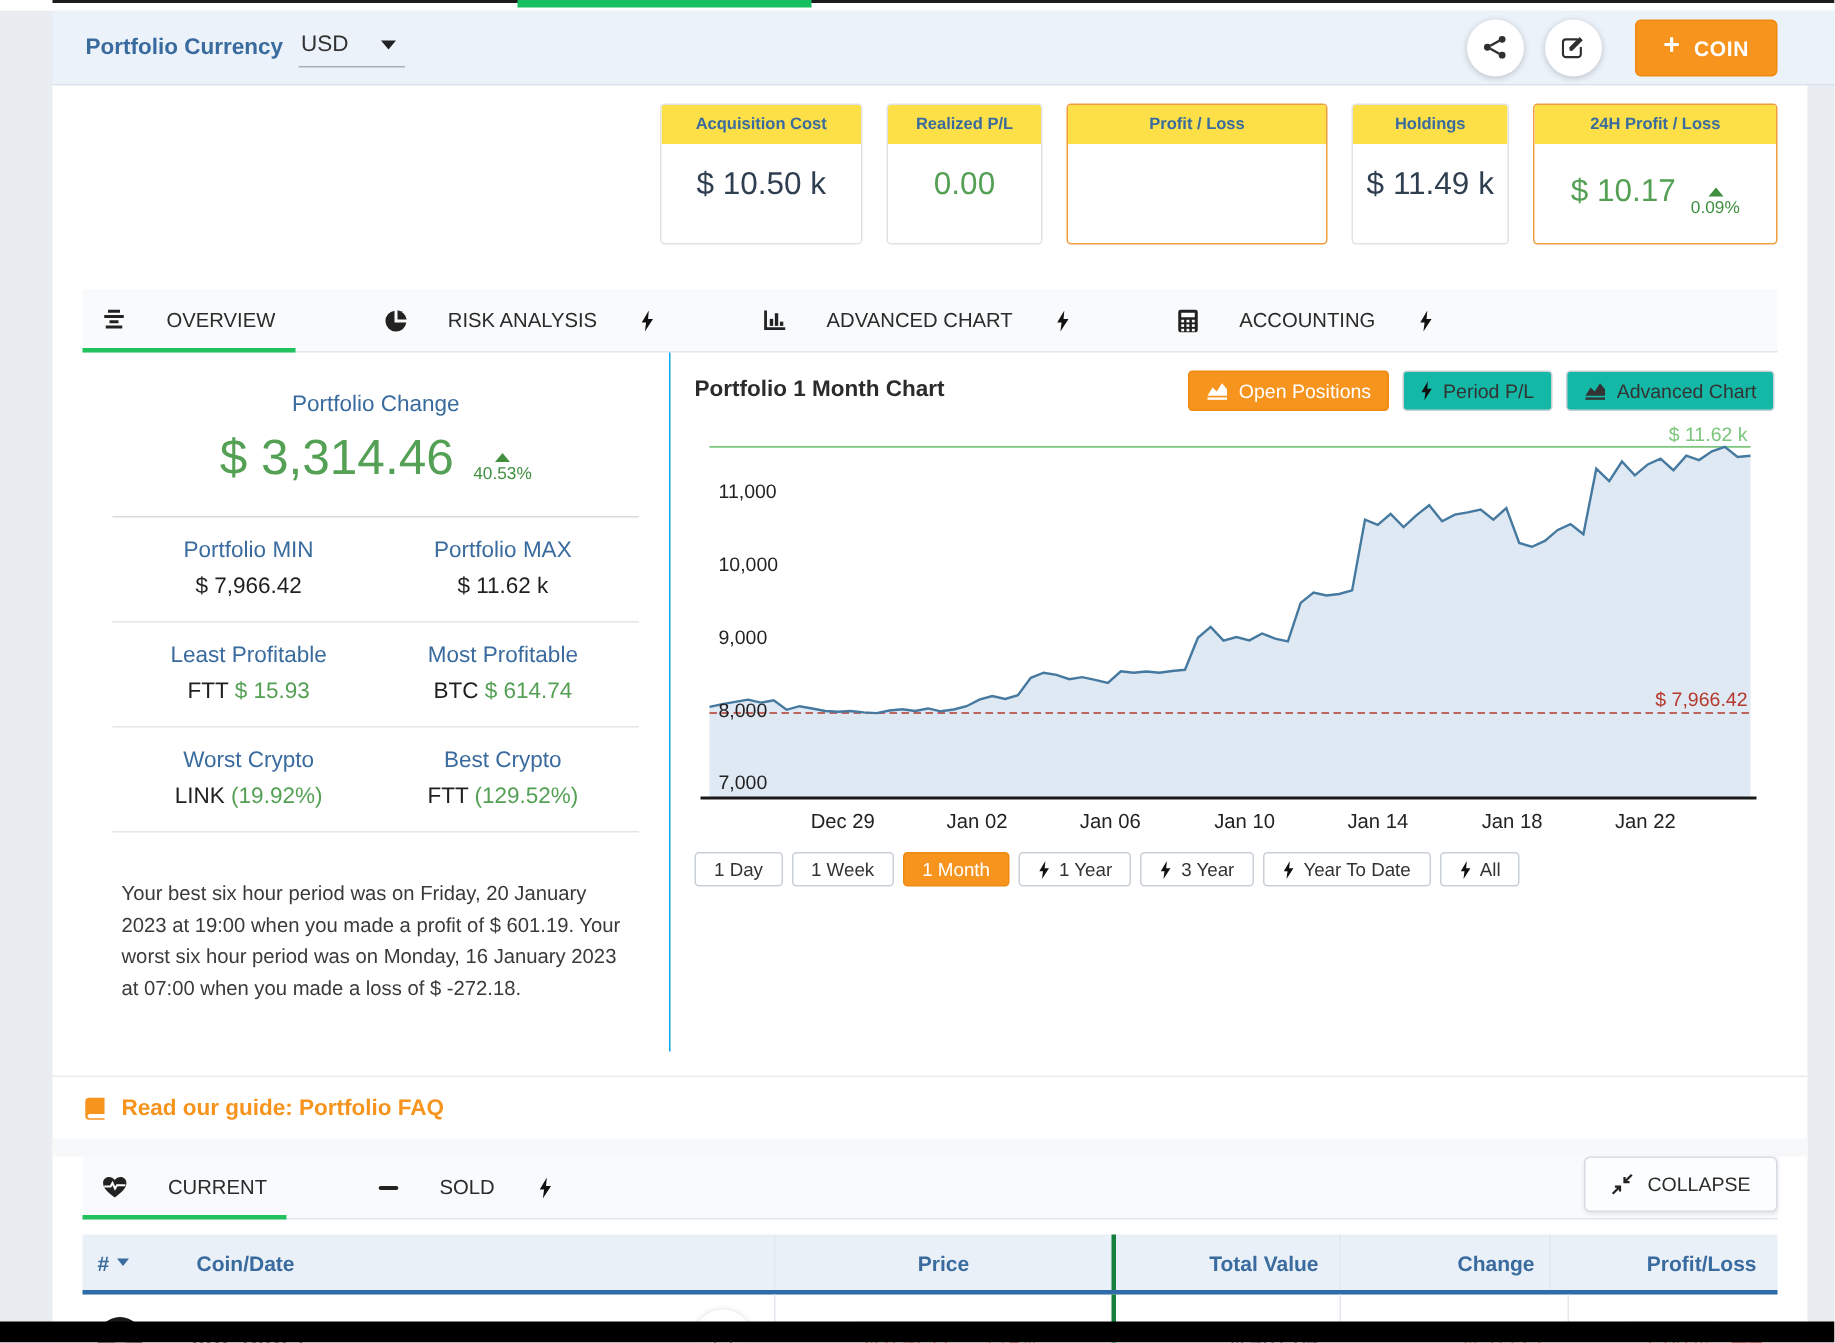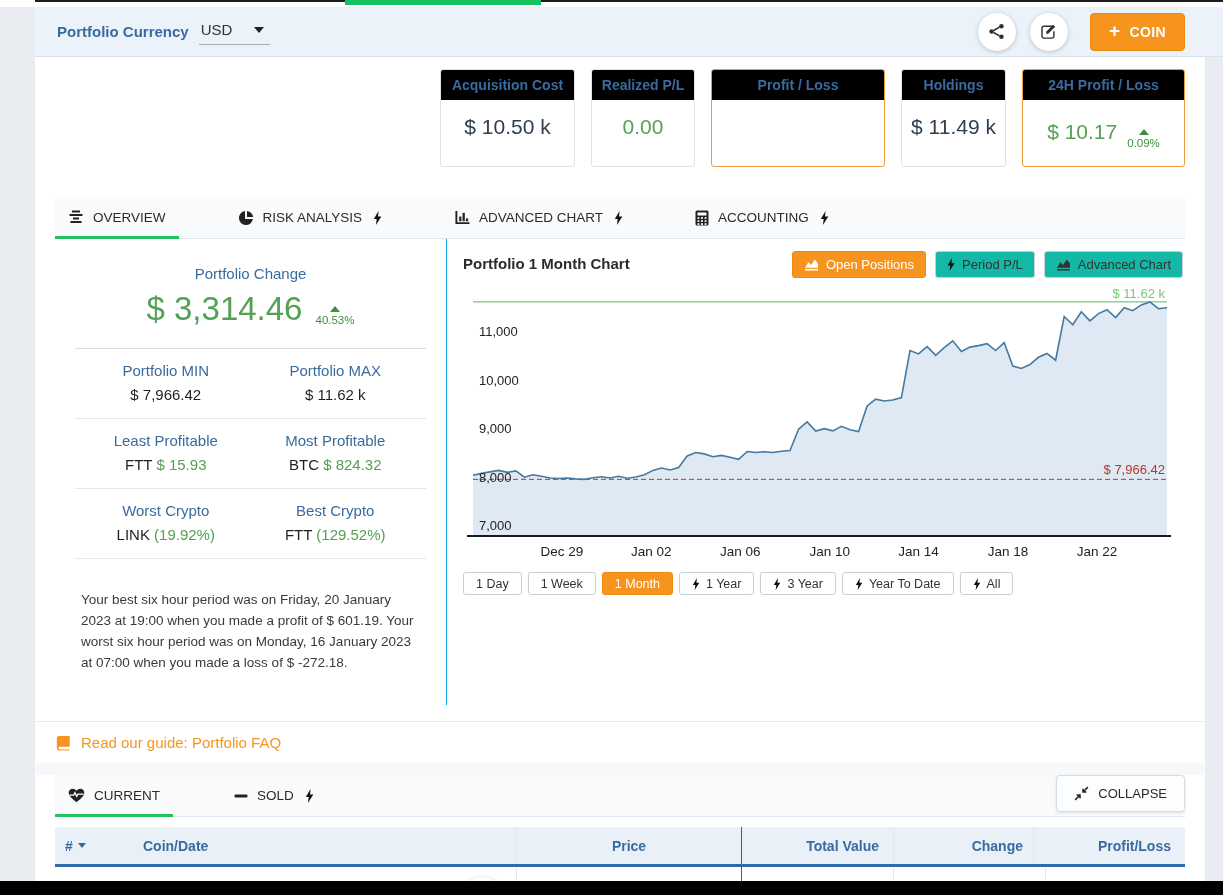--- a/index.html
+++ b/index.html
@@ -27,29 +27,29 @@
     box-shadow: 0 1px 4px rgba(50,60,75,.28); display: flex; align-items: center; justify-content: center; cursor: pointer; }
   .coin-btn { height: 38px; background: #f7941e; border: 1px solid #ee8a10; border-radius: 4px; color: #fff;
     font-weight: bold; font-size: 14px; padding: 0 18px; display: flex; align-items: center; gap: 9px; margin-left: 8px; cursor: pointer; letter-spacing: .4px; }
   .coin-plus { font-size: 19px; font-weight: bold; line-height: 1; margin-top: -2px; }
   
   .main { margin: 0 18px 0 35px; background: #fff; padding: 0 20px; min-height: 888px; }
   
   .stats-row { display: flex; justify-content: flex-end; gap: 16px; padding-top: 12px; }
   .stat-card { background: #fff; border: 1px solid #dfe3e8; border-radius: 3px; overflow: hidden; text-align: center; }
   .stat-card.hl { border-color: #f09d3f; }
-  .stat-head { background: #000000; color: #3a6b9e; font-weight: bold; font-size: 14px; padding: 7px 8px; white-space: nowrap; }
+  .stat-head { background: #fde047; color: #3a6b9e; font-weight: bold; font-size: 11px; padding: 7px 8px; white-space: nowrap; }
   .stat-body { padding: 15px 8px 17px; font-size: 21px; color: #2f3f50; display: flex; align-items: center; justify-content: center; gap: 10px; white-space: nowrap; }
   .val.green { color: #54a054; }
   .pct-stack { display: inline-flex; flex-direction: column; align-items: center; font-size: 11.5px; color: #3f8f3f; margin-top: 14px; }
   .tri-up { width: 0; height: 0; border-left: 5px solid transparent; border-right: 5px solid transparent; border-bottom: 6px solid #3f8f3f; margin-bottom: 2px; }
   .w135{width:135px}.w104{width:104px}.w174{width:174px}.w105{width:105px}.w163{width:163px}
   
   .tabs { display: flex; gap: 46px; margin-top: 30px; background: #f8fafc; border-bottom: 1px solid #e2e7ec; height: 42px; }
-  .tab { display: flex; align-items: center; gap: 9px; padding: 0 13px; font-size: 13.5px; color: #2b2b2b; position: relative; cursor: pointer; white-space: nowrap; }
+  .tab { display: flex; align-items: center; gap: 27px; padding: 0 13px; font-size: 13.5px; color: #2b2b2b; position: relative; cursor: pointer; white-space: nowrap; }
   .tab.active::after { content: ""; position: absolute; left: 0; right: 0; bottom: -1px; height: 3px; background: #21c25e; }
   .bolt { display: inline-flex; margin-left: 2px; }
   
   .content-cols { display: flex; }
   .overview-panel { width: 392px; padding: 16px 26px 8px; border-right: 1px solid #0ea5e9; text-align: center; }
   .pc-label { color: #3a6b9e; font-size: 15px; margin-top: 10px; }
   .pc-value-row { display: flex; justify-content: center; align-items: center; gap: 13px; margin: 8px 0 20px; }
   .pc-value { font-size: 33px; color: #54a054; }
   .divider { border-top: 1px solid #d8dce1; margin: 0 -6px; }
   .divider.lt { border-color: #e3e6ea; }
@@ -67,35 +67,35 @@
   .cbtn { display: flex; align-items: center; gap: 7px; font-size: 13px; border: 1px solid #c8cfd6; background: #14b8a6; color: #333;
     border-radius: 3px; height: 27px; padding: 0 11px; cursor: pointer; white-space: nowrap; }
   .cbtn.active { background: #f7941e; border-color: #ee8a10; color: #fff; }
   .chart-svg { width: 712px; height: 286px; margin-top: 6px; font-family: inherit; }
   .range-row { display: flex; gap: 6px; margin-top: 2px; }
   .rbtn { display: flex; align-items: center; gap: 6px; font-size: 12.5px; border: 1px solid #c8cfd6; background: #fff; color: #333;
     border-radius: 3px; height: 23px; padding: 0 12px; cursor: pointer; white-space: nowrap; }
   .rbtn.active { background: #f7941e; border-color: #ee8a10; color: #fff; }
   
   .faq-row { border-top: 1px solid #e8ecf0; margin: 16px -20px 0; padding: 12px 21px; display: flex; align-items: center; gap: 10px;
-    color: #f7941e; font-weight: normal; font-size: 15px; }
+    color: #f7941e; font-weight: bold; font-size: 15px; }
   .holdings-gap { height: 12px; background: #f6f8fa; margin: 0 -20px; }
   
   .holdings-bar { display: flex; justify-content: space-between; align-items: center; background: #f8fafc; border-bottom: 1px solid #e2e7ec; height: 42px; }
   .holdings-tabs { display: flex; gap: 48px; height: 100%; }
   .collapse-btn { display: flex; align-items: center; gap: 9px; border: 1px solid #d6dce2; background: #fcfdfe; border-radius: 4px;
     height: 37px; padding: 0 17px; font-size: 13px; color: #2b2b2b; box-shadow: 0 1px 3px rgba(0,0,0,.1); cursor: pointer; margin-bottom: 4px; }
   .table-head { display: flex; align-items: stretch; background: #eaf0f8; border-bottom: 3px solid #2e6ba8; height: 40px; margin-top: 10px;
     color: #3a6b9e; font-weight: bold; font-size: 14px; }
   .trow { display: flex; align-items: stretch; height: 60px; border-bottom: 1px solid #e8ebee; font-size: 15px; }
   .cell { display: flex; align-items: center; }
   .col-icon { width: 60px; padding-left: 10px; }
   .col-coin { flex: 1; }
   .col-price { width: 225px; justify-content: center; border-left: 1px solid #e3e8ee; }
-  .col-total { width: 152px; justify-content: flex-end; padding-right: 14px; border-left: 1px solid #15803d; }
+  .col-total { width: 152px; justify-content: flex-end; padding-right: 14px; border-left: 3px solid #15803d; }
   .col-pl { width: 152px; justify-content: flex-end; padding-right: 14px; border-left: 1px solid #e3e8ee; }
   .col-change { width: 140px; justify-content: flex-end; padding-right: 10px; border-left: 1px solid #e3e8ee; }
   .sort-caret { width: 0; height: 0; border-left: 4px solid transparent; border-right: 4px solid transparent; border-top: 5px solid #3a6b9e; margin-left: 5px; }
   .coin-id { display: flex; flex-direction: column; margin-left: 12px; }
   .coin-name { font-weight: bold; color: #1d1d1d; font-size: 15px; }
   .row-edit { margin-left: auto; margin-right: 14px; width: 40px; height: 40px; }
   .xrp-logo { width: 30px; height: 30px; border-radius: 50%; background: #191919; display: flex; align-items: center; justify-content: center; }
   .price-cell-inner { display: flex; flex-direction: column; align-items: center; }
   .price-line { display: flex; align-items: center; gap: 8px; }
   .price-pill { background: #f1f1f1; border-radius: 3px; padding: 3px 9px; font-size: 15px; }
@@ -280,21 +280,21 @@
         </div>
       </div>
       <div class="divider lt"></div>
       <div class="metric-grid">
         <div class="metric">
           <div class="m-label">Least Profitable</div>
           <div class="m-value"><span>FTT</span> <span class="green">$ 15.93</span></div>
         </div>
         <div class="metric">
           <div class="m-label">Most Profitable</div>
-          <div class="m-value"><span>BTC</span> <span class="green">$ 824.32</span></div>
+          <div class="m-value"><span>BTC</span> <span class="green">$ 614.74</span></div>
         </div>
       </div>
       <div class="divider lt"></div>
       <div class="metric-grid">
         <div class="metric">
           <div class="m-label">Worst Crypto</div>
           <div class="m-value"><span>LINK</span> <span class="green">(19.92%)</span></div>
         </div>
         <div class="metric">
           <div class="m-label">Best Crypto</div>
@@ -452,21 +452,21 @@
       <span>COLLAPSE</span>
     </button>
   </div>
 
   <div class="table-head">
     <div class="cell col-icon">
         <span>#</span>
         <span class="sort-caret"></span>
       </div>
     <div class="cell col-coin">
-        <span style="margin-left:28px">Coin/Date</span>
+        <span style="margin-left:16px">Coin/Date</span>
       </div>
     <div class="cell col-price">
         <span>Price</span>
       </div>
     <div class="cell col-total">
         <span>Total Value</span>
       </div>
     <div class="cell col-change">
         <span>Change</span>
       </div>

